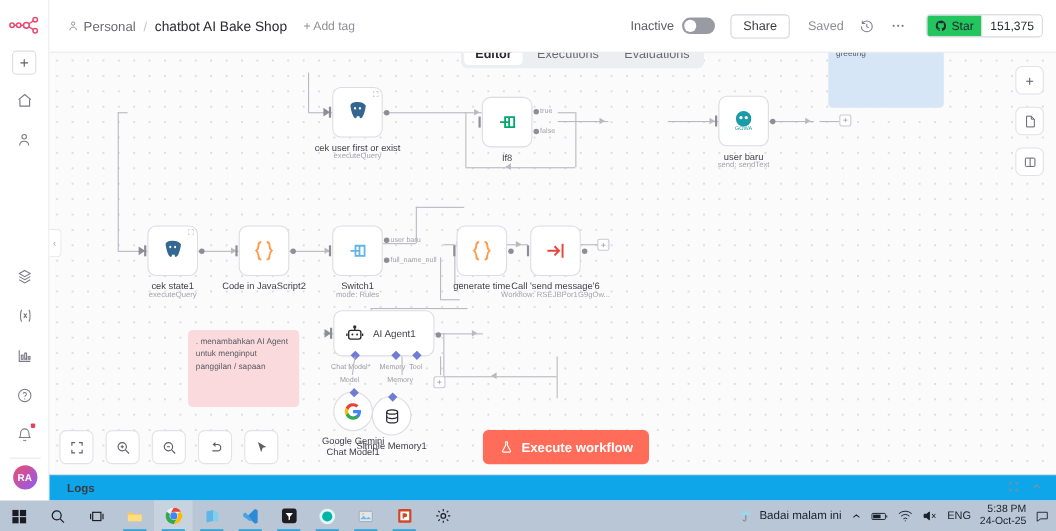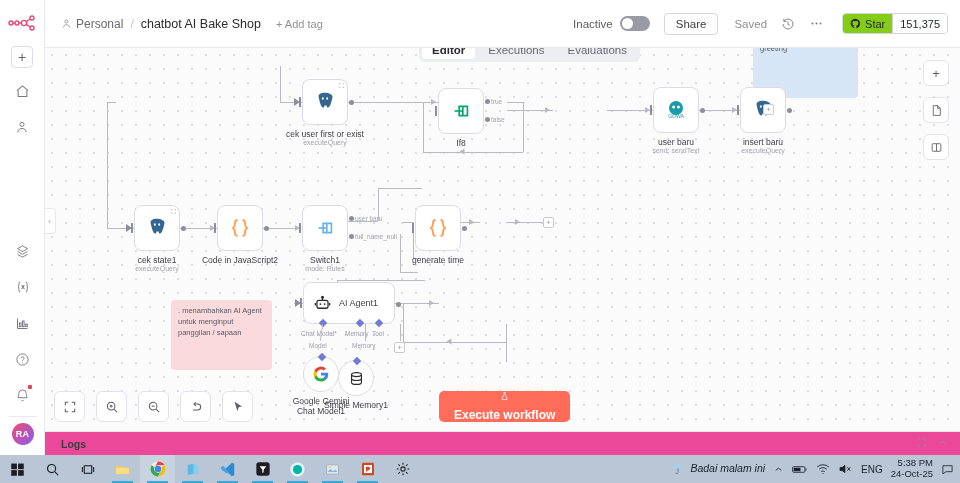--- a/index.html
+++ b/index.html
@@ -55,21 +55,21 @@
   .inactive-label { font-size: 11.5px; color: #5c5c66; margin-right: 7px; }
   .toggle { width: 30px; height: 15px; border-radius: 8px; background: #9a9aa4; position: relative; }
   .toggle .knob { position: absolute; left: 2px; top: 2px; width: 11px; height: 11px; border-radius: 50%; background: #fff; }
   .share-btn {
     border: 1px solid #d5d5dd; border-radius: 4px; padding: 4px 11px;
     font-size: 11.5px; color: #3c3c44; background: #fff; margin-left: 14px;
   }
   .saved-text { font-size: 11.5px; color: #8e8e98; margin-left: 16px; }
   .hdr-ico { margin-left: 14px; color: #7b7b86; display: flex; align-items: center; }
   .star-box { display: flex; align-items: stretch; margin-left: 18px; border: 1px solid #d5d5dd; border-radius: 4px; overflow: hidden; height: 21px; }
-  .star-left { display: flex; align-items: center; gap: 4px; padding: 0 7px; background: #84cc16; font-size: 11px; color: #24292f; }
+  .star-left { display: flex; align-items: center; gap: 4px; padding: 0 7px; background: #22c55e; font-size: 11px; color: #24292f; }
   .star-count { display: flex; align-items: center; padding: 0 7px; background: #fff; font-size: 11px; color: #24292f; border-left: 1px solid #d5d5dd; }
 
   
   .canvas {
     position: absolute; left: 45px; top: 48px; width: 915px; height: 383px;
     background-color: #fbfbfc;
     background-image: radial-gradient(#dcdce4 0.8px, transparent 0.8px);
     background-size: 14px 14px;
     overflow: hidden;
   }
@@ -147,48 +147,48 @@
     display: flex; align-items: center; justify-content: center; color: #5e5e68;
   }
   .right-tools { position: absolute; right: 11px; top: 12px; display: flex; flex-direction: column; gap: 11px; }
   .rtool {
     width: 26px; height: 26px; background: #fff; border: 1px solid #e2e2e8; border-radius: 6px;
     display: flex; align-items: center; justify-content: center; color: #5e5e68; font-size: 13px;
   }
   .execute-btn {
     position: absolute; left: 394px; bottom: 9px; height: 31px; padding: 0 15px;
     background: #ff6d5a; color: #fff; border-radius: 5px; display: flex; align-items: center;
-    gap: 7px; font-size: 12px; font-weight: bold; flex-direction: column;
+    gap: 7px; font-size: 12px; font-weight: bold;
   }
   .collapse-handle {
     position: absolute; left: -1px; top: 160px; width: 12px; height: 26px;
     background: #fff; border: 1px solid #e7e7ec; border-left: none; border-radius: 0 4px 4px 0;
     display: flex; align-items: center; justify-content: center; font-size: 8px; color: #9a9aa4;
   }
 
   
   .logs-bar {
     position: absolute; left: 45px; top: 431px; width: 915px; height: 24px;
-    background: #ec4899; border-top: 1px solid #e7e7ec;
+    background: #0ea5e9; border-top: 1px solid #e7e7ec;
     display: flex; align-items: center; padding: 0 12px 0 16px;
   }
   .logs-title { font-size: 10.5px; color: #3c3c44; font-weight: bold; }
   .logs-right { margin-left: auto; display: flex; align-items: center; gap: 10px; color: #8e8e98; }
 
   
   .taskbar {
     position: absolute; left: 0; top: 455px; width: 960px; height: 28px;
     background: #b9c6d6; display: flex; align-items: center;
   }
   .tb-item { width: 35px; height: 28px; display: flex; align-items: center; justify-content: center; position: relative; }
   .tb-item.active { background: #c8d3e0; }
   .tb-underline { position: absolute; bottom: 0; left: 7px; width: 21px; height: 2px; background: #3aa7d6; }
   .tb-right { margin-left: auto; display: flex; align-items: center; gap: 8px; padding-right: 6px; font-size: 10px; color: #17212b; }
   .tb-clock { display: flex; flex-direction: column; align-items: flex-end; line-height: 1.15; font-size: 9.5px; }
-  .weather { display: flex; gap: 5px; font-size: 10.5px; color: #17212b; font-style: italic; }
+  .weather { display: flex; align-items: center; gap: 5px; font-size: 10.5px; color: #17212b; }
   .tray-ico { display: flex; align-items: center; color: #17212b; }
 </style>
 </head>
 <body>
 
 <div class="app">
 
   <div class="rail">
     <div class="logo">
       <svg width="30" height="18" viewBox="0 0 30 18">
@@ -413,33 +413,20 @@
           <circle cx="9.6" cy="9" r="1.5" fill="#fff"></circle>
             <circle cx="14.4" cy="9" r="1.5" fill="#fff"></circle>
           <text x="12" y="20" font-size="5" text-anchor="middle" fill="#1a9ba8" font-family="Liberation Sans">GOWA</text>
         </svg>
         <div class="port out"></div>
       </div>
       <div class="node-label">user baru</div>
       <div class="node-sub">send: sendText</div>
     </div>
 
-    <div class="node" style="left:695px; top:39px;">
-      <div class="node-box">
-        <div class="in-bar"></div>
-        <svg width="22" height="22" viewBox="0 0 24 24">
-          <path d="M12 2c-4.4 0-7 1.6-7 3.6 0 .7.2 1.8.5 3.2.4 2 1 4.2 1.7 5.8.7 1.7 1.5 2.9 2.4 3.3.6.3 1 .1 1.3-.3.3-.5.4-1.2.5-1.9.4.1.8.2 1.2.2s.8-.1 1.2-.2c.1.7.2 1.4.5 1.9.3.4.7.6 1.3.3.9-.4 1.7-1.6 2.4-3.3.7-1.6 1.3-3.8 1.7-5.8.3-1.4.5-2.5.5-3.2C19 3.6 16.4 2 12 2z" fill="#336791"></path>
-          <ellipse cx="9.6" cy="8.2" rx="1" ry="1.3" fill="#fff"></ellipse>
-            <ellipse cx="14.4" cy="8.2" rx="1" ry="1.3" fill="#fff"></ellipse>
-        </svg>
-        <div class="port out"></div>
-      </div>
-      <div class="node-label">insert baru</div>
-      <div class="node-sub">executeQuery</div>
-    </div>
     <div class="plus-stub" style="left:718px; top:56px;">+</div>
 
     <div class="node" style="left:89px; top:157px;">
       <div class="node-box">
         <div class="in-bar"></div>
         <div class="in-arrow"></div>
         <svg width="22" height="22" viewBox="0 0 24 24">
           <path d="M12 2c-4.4 0-7 1.6-7 3.6 0 .7.2 1.8.5 3.2.4 2 1 4.2 1.7 5.8.7 1.7 1.5 2.9 2.4 3.3.6.3 1 .1 1.3-.3.3-.5.4-1.2.5-1.9.4.1.8.2 1.2.2s.8-.1 1.2-.2c.1.7.2 1.4.5 1.9.3.4.7.6 1.3.3.9-.4 1.7-1.6 2.4-3.3.7-1.6 1.3-3.8 1.7-5.8.3-1.4.5-2.5.5-3.2C19 3.6 16.4 2 12 2z" fill="#336791"></path>
           <ellipse cx="9.6" cy="8.2" rx="1" ry="1.3" fill="#fff"></ellipse>
             <ellipse cx="14.4" cy="8.2" rx="1" ry="1.3" fill="#fff"></ellipse>
@@ -485,20 +472,33 @@
         <div class="in-bar"></div>
         <svg width="24" height="24" viewBox="0 0 24 24" fill="none" stroke="#ff9d4d" stroke-width="1.8">
           <path d="M9.5 4c-2 0-2.5 1.3-2.5 3.2 0 2.3-.4 3.6-2 4.8 1.6 1.2 2 2.5 2 4.8 0 1.9.5 3.2 2.5 3.2"></path>
           <path d="M14.5 4c2 0 2.5 1.3 2.5 3.2 0 2.3.4 3.6 2 4.8-1.6 1.2-2 2.5-2 4.8 0 1.9-.5 3.2-2.5 3.2"></path>
         </svg>
         <div class="port out"></div>
       </div>
       <div class="node-label">generate time</div>
     </div>
 
+    <div class="node" style="left:437px; top:157px;">
+      <div class="node-box">
+        <div class="in-bar"></div>
+        <svg width="22" height="22" viewBox="0 0 24 24" fill="none" stroke="#e8443a" stroke-width="1.9">
+          <path d="M4 12h11"></path>
+            <path d="M11 7.5l4.5 4.5L11 16.5"></path>
+            <path d="M19 5v14"></path>
+        </svg>
+        <div class="port out"></div>
+      </div>
+      <div class="node-label">Call 'send message'6</div>
+      <div class="node-sub">Workflow: RSEJBPor1G9gOw...</div>
+    </div>
     <div class="plus-stub" style="left:498px; top:169px;">+</div>
 
     <div class="node" style="left:258px; top:234px;">
       <div class="wide-node">
         <div class="in-bar"></div>
         <div class="in-arrow"></div>
         <svg width="19" height="19" viewBox="0 0 24 24" fill="none" stroke="#2b2b33" stroke-width="1.6">
           <rect x="5" y="8" width="14" height="10" rx="2.4"></rect>
             <path d="M12 5v3"></path>
             <circle cx="12" cy="4" r="1.1" fill="#2b2b33"></circle>

